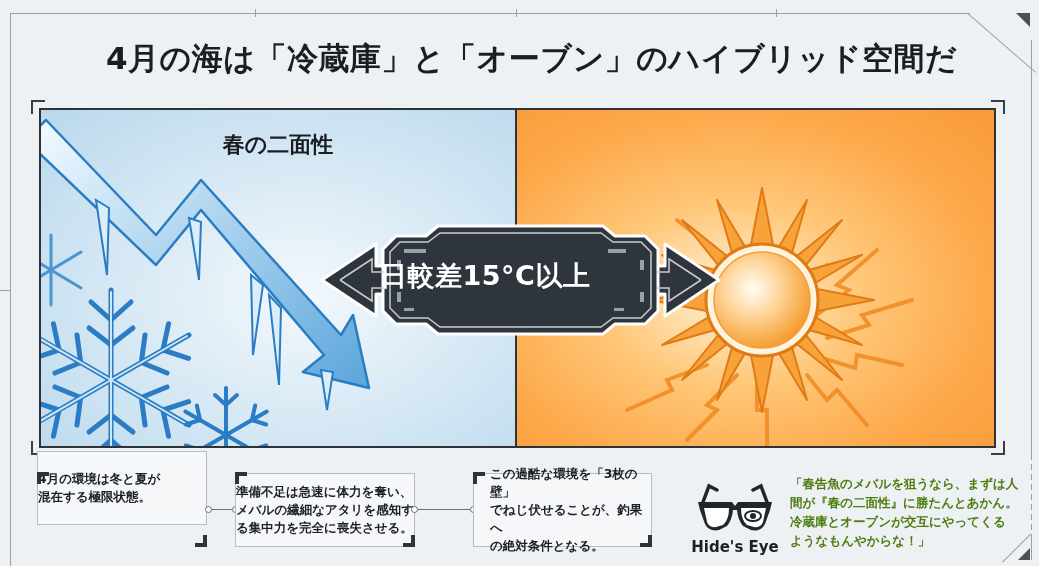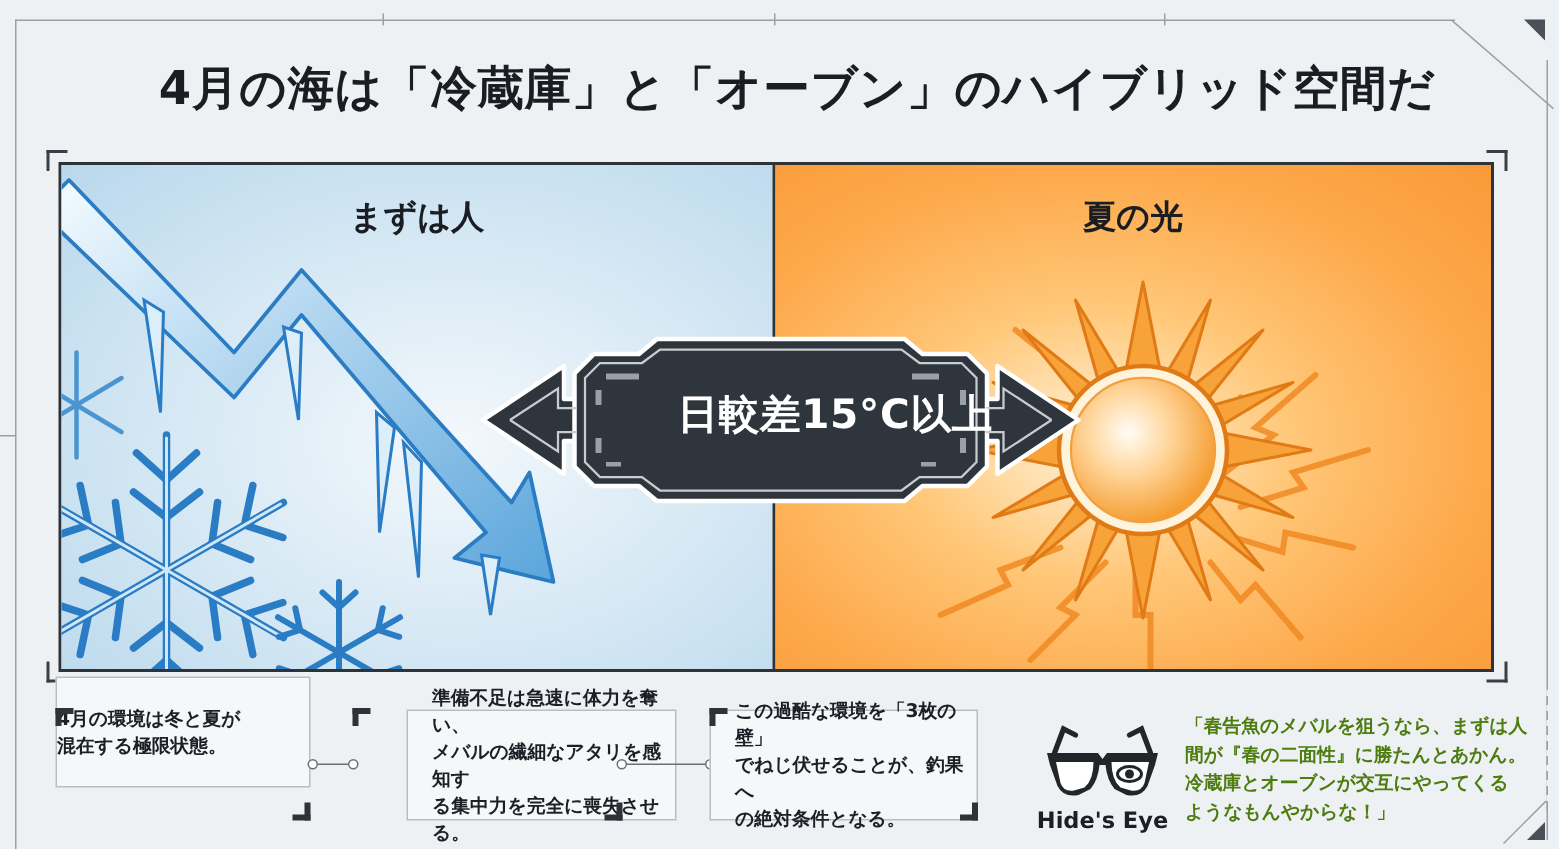--- a/index.html
+++ b/index.html
@@ -52,21 +52,21 @@
     background: radial-gradient(ellipse at 45% 55%, #fff2d8 0%, #ffc778 35%, #fda84a 70%, #f99a38 100%);
   }
   .panel-label {
     position: absolute; top: 20px; left: 0; width: 100%; text-align: center;
     font-size: 22px; font-weight: bold; color: #1a1d22;
   }
 
   
   .badge-wrap { left: 318px; top: 222px; width: 405px; height: 116px; }
   .badge-text {
-    position: absolute; left: 62px; top: 36px; width: 282px; text-align: right;
+    position: absolute; left: 62px; top: 36px; width: 282px; text-align: left;
     font-size: 27px; font-weight: bold; color: #ffffff; letter-spacing: 0.5px;
   }
 
   
   .card {
     background: #f6f7f9; border: 1px solid #b9bdc2;
     font-size: 12.5px; font-weight: bold; line-height: 18px; color: #1c2026;
     display: flex; align-items: center;
   }
   .card .txt { white-space: pre-line; }
@@ -101,21 +101,21 @@
 
 <div class="abs title">4月の海は「冷蔵庫」と「オーブン」のハイブリッド空間だ</div>
 
 <div class="abs brk tl" style="left:31px;top:100px;"></div>
 <div class="abs brk tr" style="left:991px;top:100px;"></div>
 <div class="abs brk bl" style="left:31px;top:441px;"></div>
 <div class="abs brk br" style="left:991px;top:441px;"></div>
 
 <div class="abs panel-wrap">
   <div class="panel-cold">
-    <div class="panel-label">まずは人</div>
+    <div class="panel-label">春の二面性</div>
 
     <svg width="476" height="340" style="position:absolute;left:0;top:0;">
       <defs>
         <linearGradient id="iceg" x1="0" y1="0" x2="1" y2="1">
           <stop offset="0" stop-color="#f4fbff"></stop>
           <stop offset="1" stop-color="#5aa5db"></stop>
         </linearGradient>
       </defs>
       <polygon points="-5,20 5,10 115,125 160,70 300,225 312,205 328,278 262,262 283,245 160,100 115,155 -5,40" fill="url(#iceg)" stroke="#2a7cc4" stroke-width="2.5" stroke-linejoin="round"></polygon>
 
@@ -169,21 +169,20 @@
         <line x1="40" y1="40" x2="40" y2="5"></line>
           <line x1="40" y1="40" x2="70" y2="22"></line>
         <line x1="40" y1="40" x2="70" y2="58"></line>
           <line x1="40" y1="40" x2="40" y2="75"></line>
         <line x1="40" y1="40" x2="10" y2="58"></line>
           <line x1="40" y1="40" x2="10" y2="22"></line>
       </g>
     </svg>
   </div>
   <div class="panel-warm">
-    <div class="panel-label">夏の光</div>
     <svg width="477" height="340" style="position:absolute;left:0;top:0;">
       <g stroke="#f08a22" stroke-width="4" stroke-linecap="round" fill="none" opacity="0.85">
         <polyline points="160,110 210,150 200,160 235,185"></polyline>
         <polyline points="130,160 180,180 175,192 215,205"></polyline>
         <polyline points="310,155 285,190 300,192 270,225"></polyline>
         <polyline points="360,140 320,175 332,180 300,205"></polyline>
         <polyline points="395,190 345,205 352,215 310,228"></polyline>
         <polyline points="385,255 340,245 338,258 305,248"></polyline>
         <polyline points="350,315 320,280 310,290 290,265"></polyline>
         <polyline points="250,335 250,300 240,300 240,270"></polyline>
@@ -257,21 +256,21 @@
   <span class="txt">4月の環境は冬と夏が
 混在する極限状態。</span>
 </div>
 <div class="abs card-corner cc-tl" style="left:37px;top:472px;"></div>
 <div class="abs card-corner cc-br" style="left:195px;top:535px;"></div>
 
 <div class="abs connector" style="left:208px;top:509px;width:28px;"></div>
 <div class="abs node" style="left:205px;top:506px;"></div>
 <div class="abs node" style="left:232px;top:506px;"></div>
 
-<div class="abs card" style="left:235px;top:473px;width:180px;height:74px;padding-left:16px;margin-left:36px;">
+<div class="abs card" style="left:235px;top:473px;width:180px;height:74px;">
   <span class="txt">準備不足は急速に体力を奪い、
 メバルの繊細なアタリを感知す
 る集中力を完全に喪失させる。</span>
 </div>
 <div class="abs card-corner cc-tl" style="left:235px;top:472px;"></div>
 <div class="abs card-corner cc-br" style="left:403px;top:535px;"></div>
 
 <div class="abs connector" style="left:416px;top:509px;width:58px;"></div>
 <div class="abs node" style="left:411px;top:506px;"></div>
 <div class="abs node" style="left:470px;top:506px;"></div>

